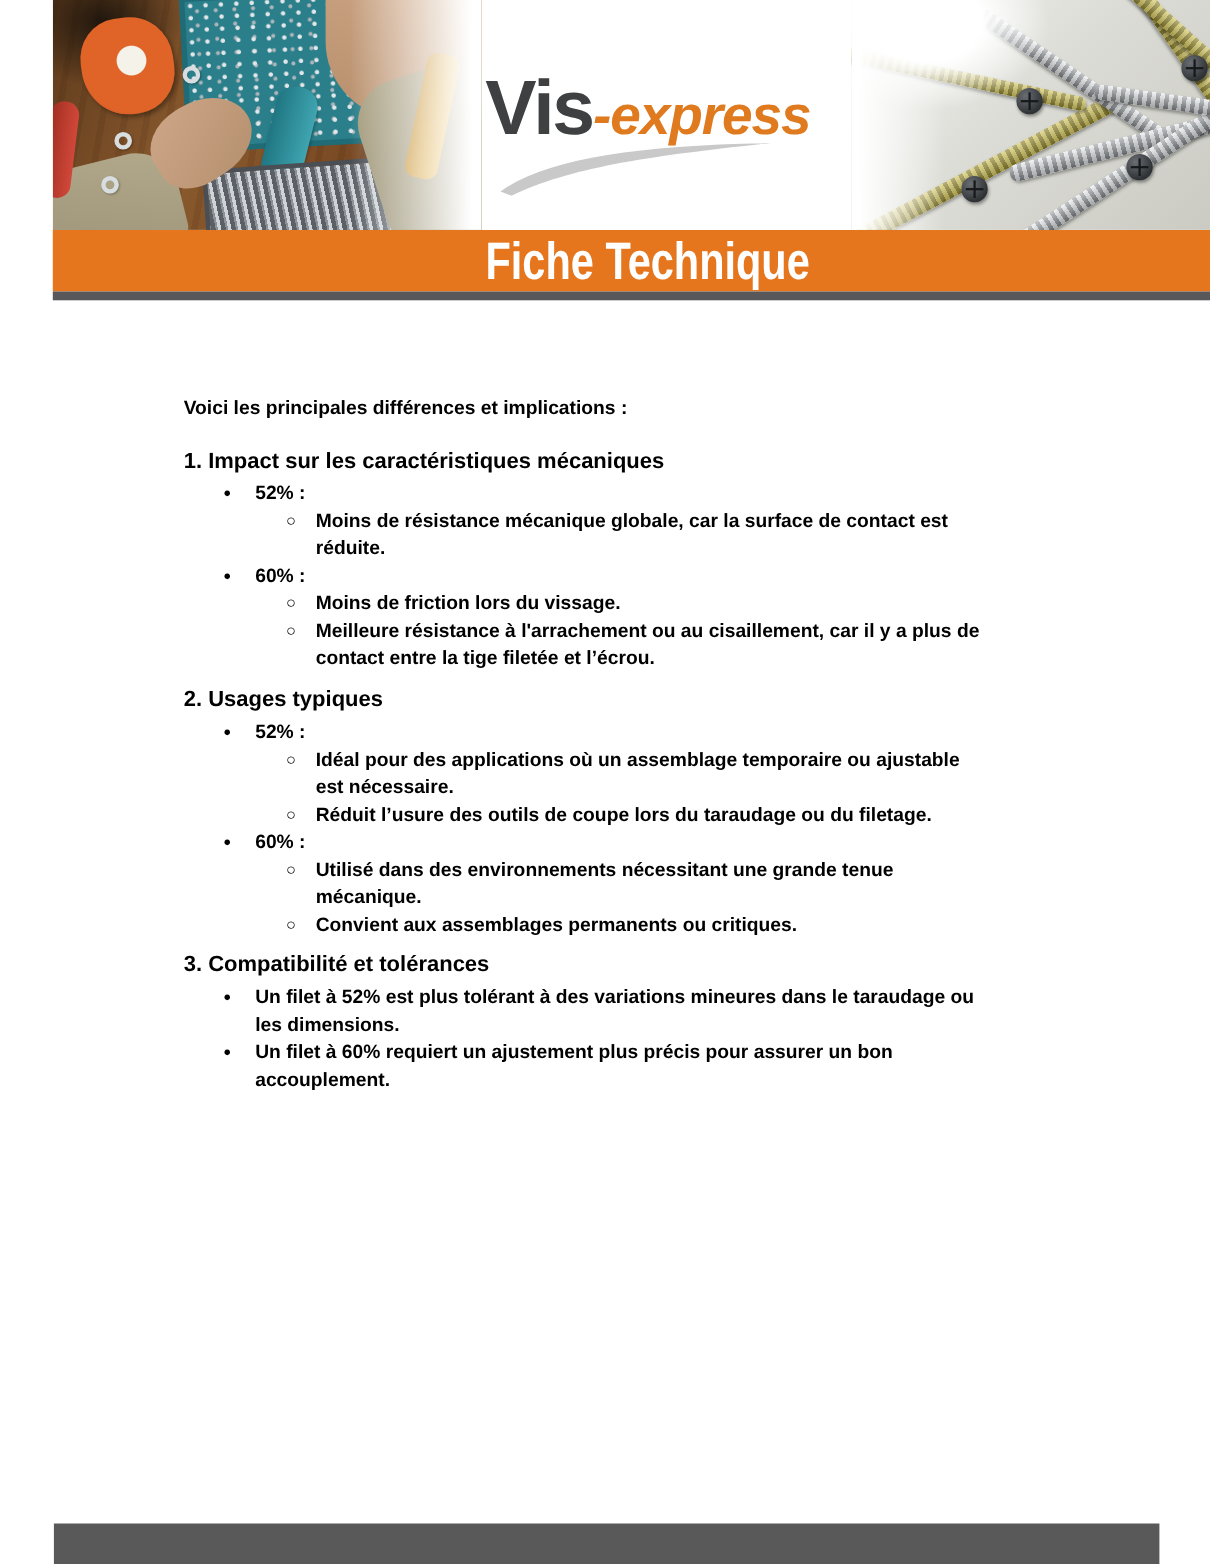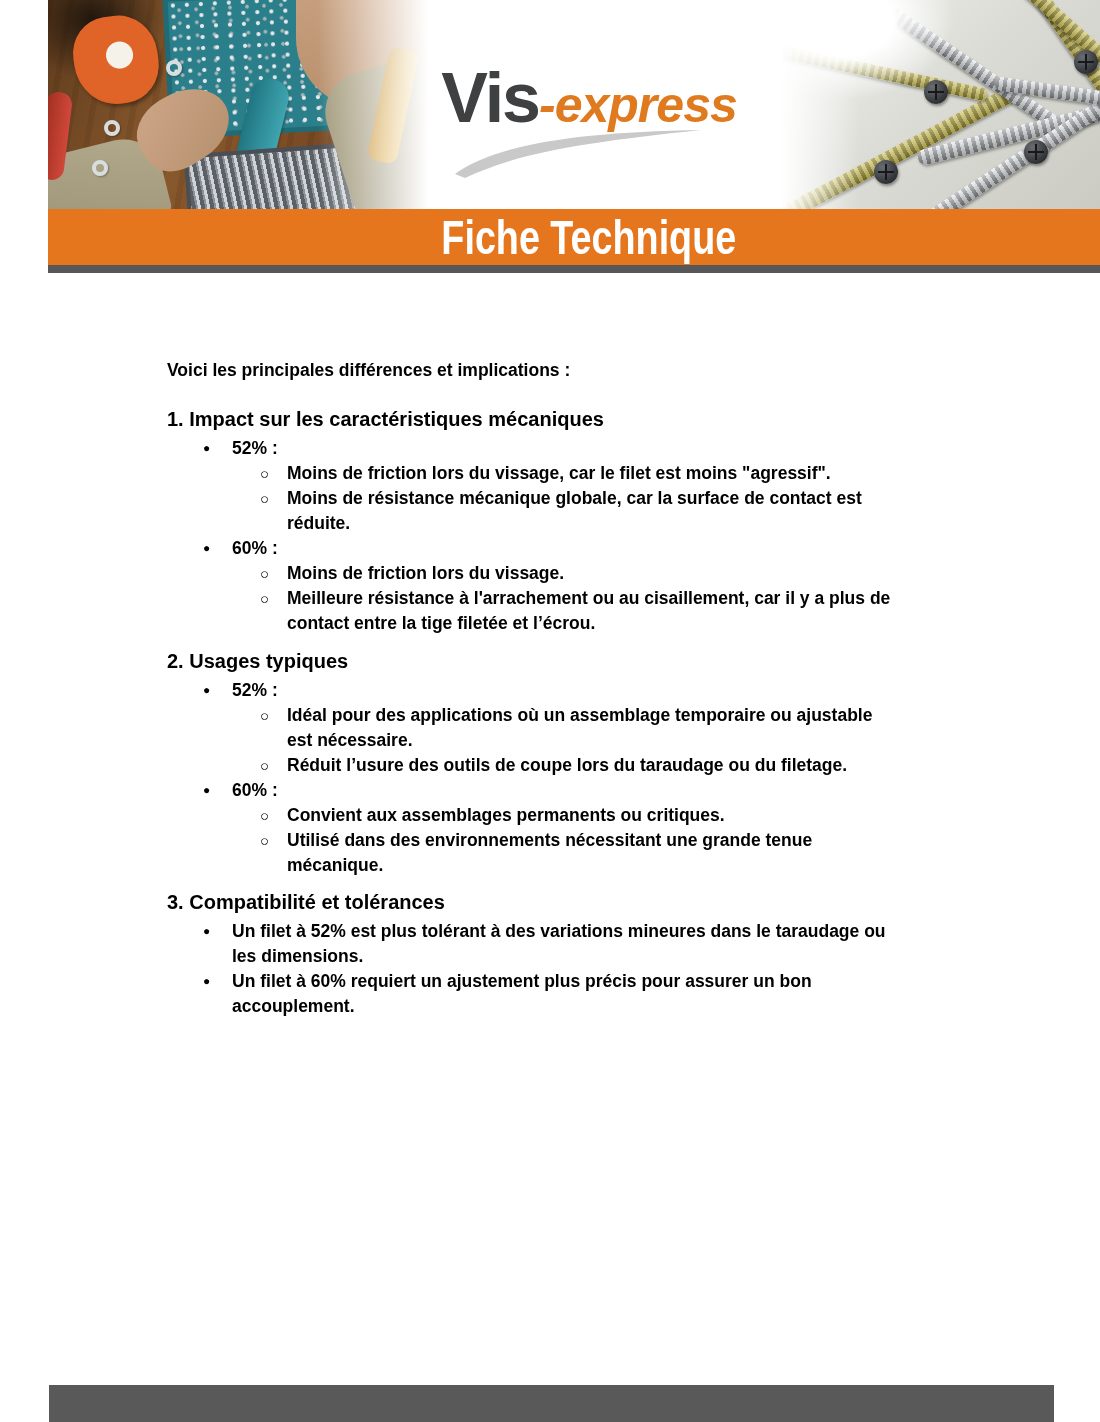--- a/index.html
+++ b/index.html
@@ -171,23 +171,20 @@
   <div class="gray-strip"></div>
 </div>
 
 <div class="doc">
   <p class="intro">Voici les principales différences et implications :</p>
 
   <h2 class="section-heading sh1">1. Impact sur les caractéristiques mécaniques</h2>
   <div class="blist">
     <div class="li1"><span class="t">52% :</span></div>
     <div class="li2">
-        <span class="t">Moins de friction lors du vissage, car le filet est moins "agressif".</span>
-      </div>
-    <div class="li2">
         <span class="t">Moins de résistance mécanique globale, car la surface de contact est réduite.</span>
       </div>
     <div class="li1"><span class="t">60% :</span></div>
     <div class="li2">
         <span class="t">Moins de friction lors du vissage.</span>
       </div>
     <div class="li2">
         <span class="t">Meilleure résistance à l'arrachement ou au cisaillement, car il y a plus de contact entre la tige filetée et l’écrou.</span>
       </div>
   </div>
@@ -196,24 +193,24 @@
   <div class="blist">
     <div class="li1"><span class="t">52% :</span></div>
     <div class="li2">
         <span class="t">Idéal pour des applications où un assemblage temporaire ou ajustable est nécessaire.</span>
       </div>
     <div class="li2">
         <span class="t">Réduit l’usure des outils de coupe lors du taraudage ou du filetage.</span>
       </div>
     <div class="li1"><span class="t">60% :</span></div>
     <div class="li2">
+        <span class="t">Utilisé dans des environnements nécessitant une grande tenue mécanique.</span>
+      </div>
+    <div class="li2">
         <span class="t">Convient aux assemblages permanents ou critiques.</span>
-      </div>
-    <div class="li2">
-        <span class="t">Utilisé dans des environnements nécessitant une grande tenue mécanique.</span>
       </div>
   </div>
 
   <h2 class="section-heading sh3">3. Compatibilité et tolérances</h2>
   <div class="blist">
     <div class="li1">
         <span class="t t3">Un filet à 52% est plus tolérant à des variations mineures dans le taraudage ou les dimensions.</span>
       </div>
     <div class="li1">
         <span class="t t3">Un filet à 60% requiert un ajustement plus précis pour assurer un bon accouplement.</span>

